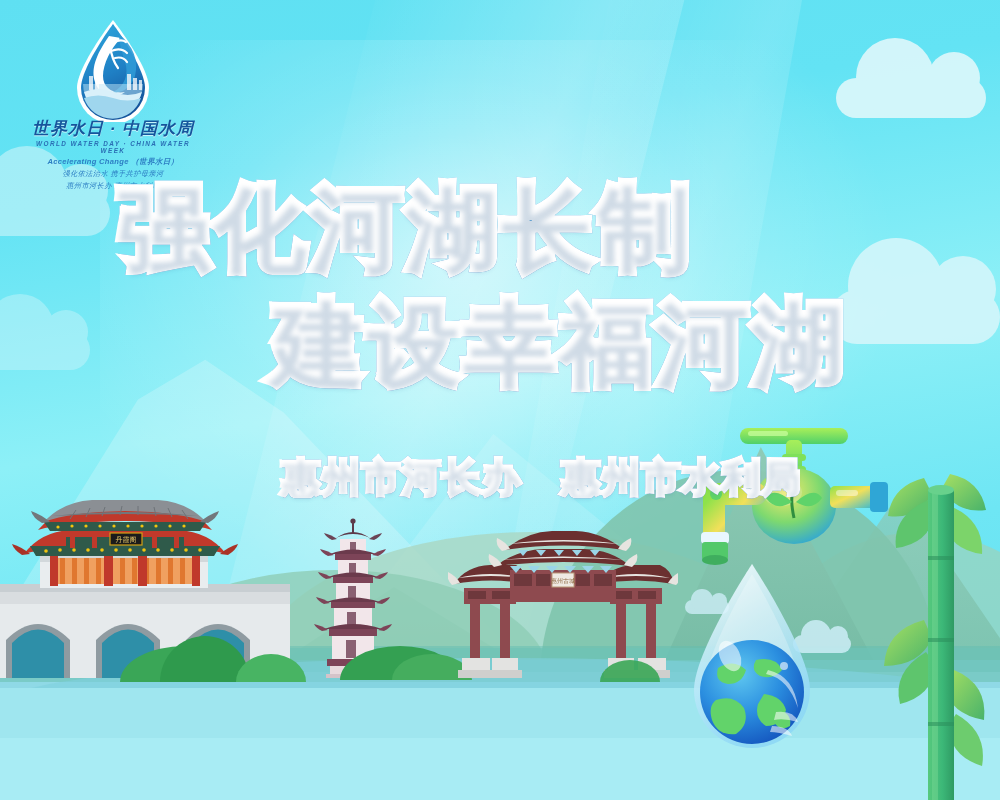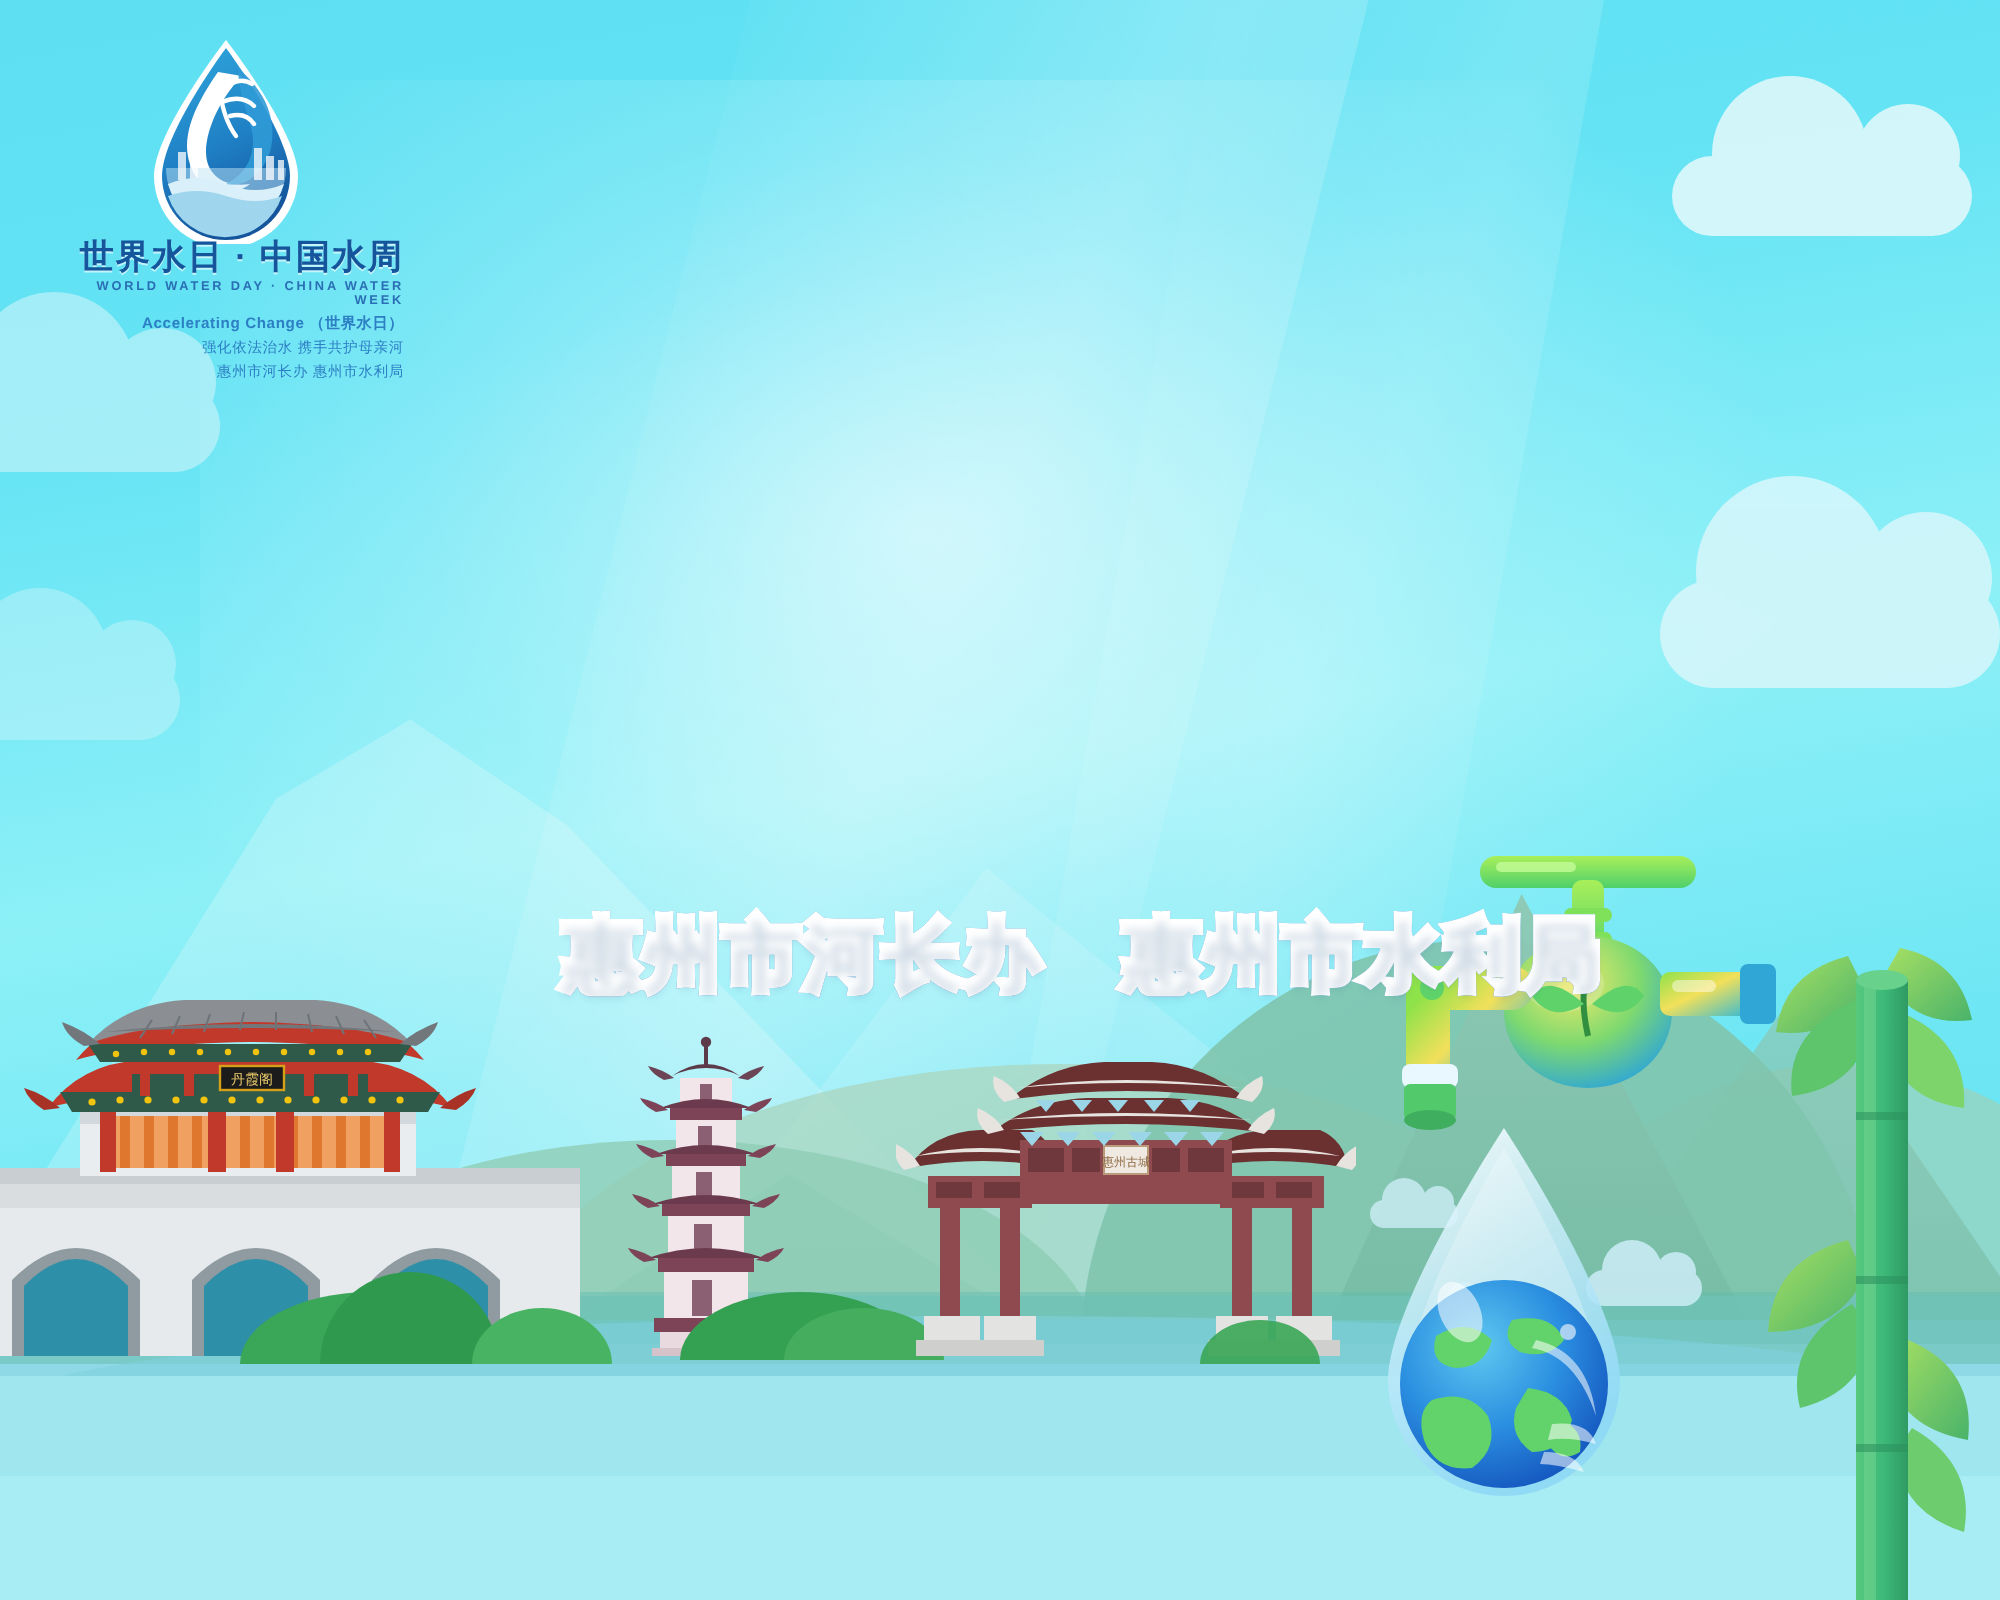--- a/index.html
+++ b/index.html
@@ -75,21 +75,21 @@
   
   .water1{position:absolute;left:0;bottom:0;width:100%;height:140px;background:#8fd9e6;}
   .water2{position:absolute;left:0;bottom:0;width:100%;height:112px;background:#9fe6ef;}
   .water3{position:absolute;left:0;bottom:0;width:100%;height:62px;background:#a8ecf4;}
   .wave{position:absolute;left:0;width:100%;}
   .wave-a{bottom:96px;height:46px;background:#7fd0dd;opacity:.6;border-radius:50% 50% 0 0/100% 100% 0 0;}
   .shore{position:absolute;left:0;bottom:118px;width:100%;height:34px;background:#6fc3b7;opacity:.65;}
   .shore2{position:absolute;left:0;bottom:128px;width:100%;height:26px;background:#62bdb2;opacity:.45;}
 
   
-  .logo{position:absolute;left:24px;top:18px;width:178px;text-align:right;}
+  .logo{position:absolute;left:24px;top:18px;width:178px;text-align:center;font-style:italic;}
   .logo-mark{width:96px;height:104px;margin:0 auto;display:block;}
   .logo-cn{font-size:17px;font-weight:bold;color:#15559c;letter-spacing:1px;
     margin-top:-2px;line-height:1.1;text-shadow:0 1px 0 rgba(255,255,255,.6);}
   .logo-en{font-size:6.4px;color:#2a6fb5;letter-spacing:1.4px;margin-top:1px;font-weight:bold;}
   .logo-slogan{font-size:7.6px;color:#2d7fc4;margin-top:3px;font-weight:bold;letter-spacing:.3px;}
   .logo-cn-small{font-size:7.2px;color:#2d7fc4;margin-top:2px;letter-spacing:.4px;}
   .logo-org{font-size:7.2px;color:#2d7fc4;margin-top:2px;letter-spacing:.4px;}
 
   
   .title-wrap{position:absolute;left:0;top:178px;width:100%;}
@@ -543,19 +543,25 @@
       <path d="M19 80 q14 -5 29 0 q15 5 28 0 a30 30 0 0 1 -57 0 Z" fill="#9fd6ee"></path>
     </svg>
     <div class="logo-cn">世界水日 · 中国水周</div>
     <div class="logo-en">WORLD WATER DAY  ·  CHINA WATER WEEK</div>
     <div class="logo-slogan">Accelerating Change （世界水日）</div>
     <div class="logo-cn-small">强化依法治水  携手共护母亲河</div>
     <div class="logo-org">惠州市河长办   惠州市水利局</div>
   </div>
 
   <div class="title-wrap">
+    <div class="tline t1">
+      <span class="tline-inner">强化河湖长制</span>
+    </div>
+    <div class="tline t2">
+      <span class="tline-inner">建设幸福河湖</span>
+    </div>
   </div>
 
   <div class="subtitle">
     <span class="subtitle-inner">惠州市河长办　惠州市水利局</span>
   </div>
 
 </div>
 
 </body></html>

